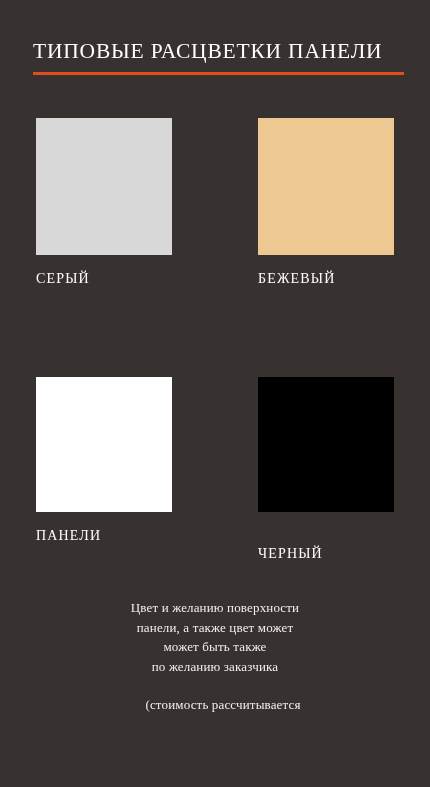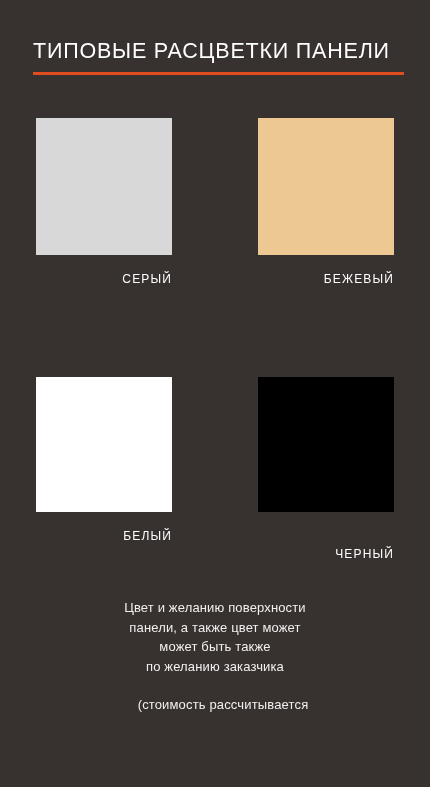--- a/index.html
+++ b/index.html
@@ -14,20 +14,21 @@
     overflow: hidden;
     position: relative;
     -webkit-font-smoothing: antialiased;
   }
 
   .page {
     position: relative;
     width: 430px;
     height: 787px;
     box-sizing: border-box;
+    font-family: Liberation Serif, serif;
   }
 
   
   .header {
     position: absolute;
     left: 33px;
     top: 36px;
     width: 371px;
   }
   .page-title {
@@ -78,27 +79,27 @@
   .swatch-chip {
     width: 136px;
     height: 137px;
     display: block;
   }
   .swatch-chip.sm {
     height: 135px;
   }
   .swatch-label {
     color: #ffffff;
-    font-size: 12px;
+    font-size: 14px;
     font-weight: 400;
     letter-spacing: 1.15px;
     line-height: 12px;
     margin-top: 18px;
     width: 136px;
-    text-align: right;
+    text-align: left;
     white-space: nowrap;
   }
 
   
   .footer-note {
     position: absolute;
     left: 0;
     top: 598px;
     width: 430px;
     text-align: center;
@@ -142,21 +143,21 @@
         <div class="swatch-chip" style="background: rgb(238, 200, 147);"></div>
         <div class="swatch-label" style="color: rgb(255, 255, 255);">БЕЖЕВЫЙ</div>
       </div>
 
     </div>
 
     <div class="swatch-row row-2">
 
       <div class="swatch-cell cell-left">
         <div class="swatch-chip sm" style="background: rgb(255, 255, 255);"></div>
-        <div class="swatch-label" style="color: rgb(255, 255, 255);">БЕЛЫЙ</div>
+        <div class="swatch-label" style="color: rgb(255, 255, 255);">ПАНЕЛИ</div>
       </div>
 
       <div class="swatch-cell cell-right">
         <div class="swatch-chip sm" style="background: rgb(0, 0, 0);"></div>
         <div class="swatch-label" style="color: rgb(255, 255, 255); margin-top: 36px;">ЧЕРНЫЙ</div>
       </div>
 
     </div>
 
   </div>

